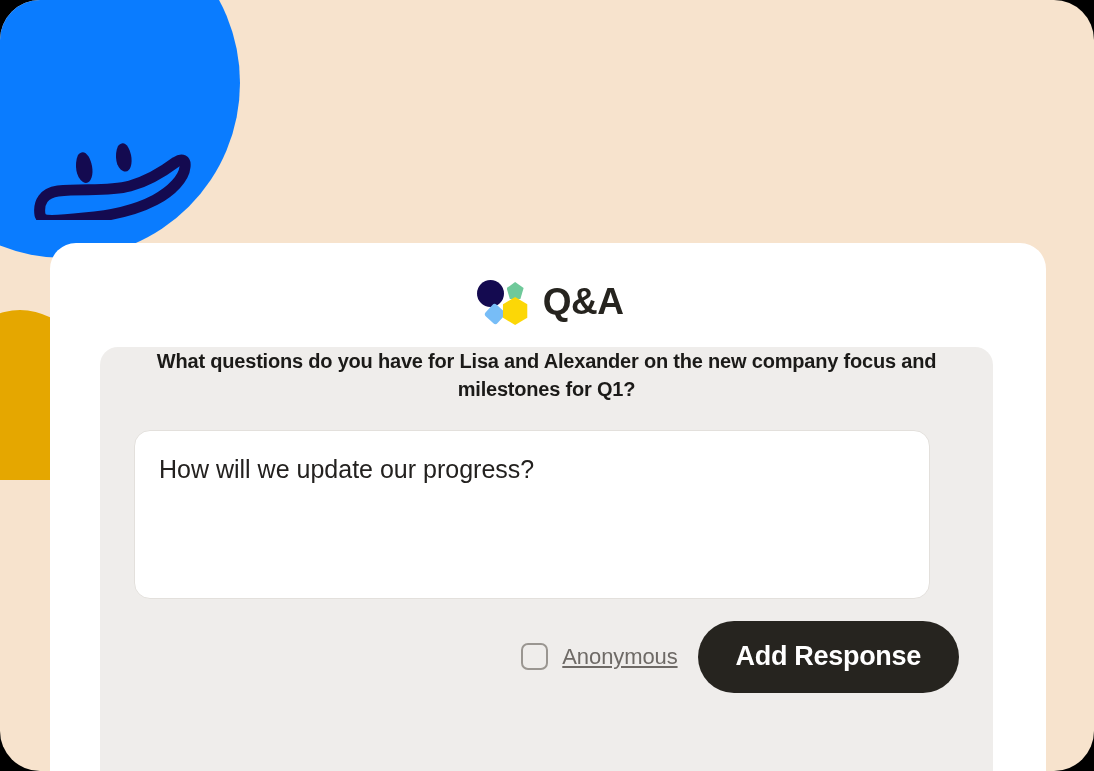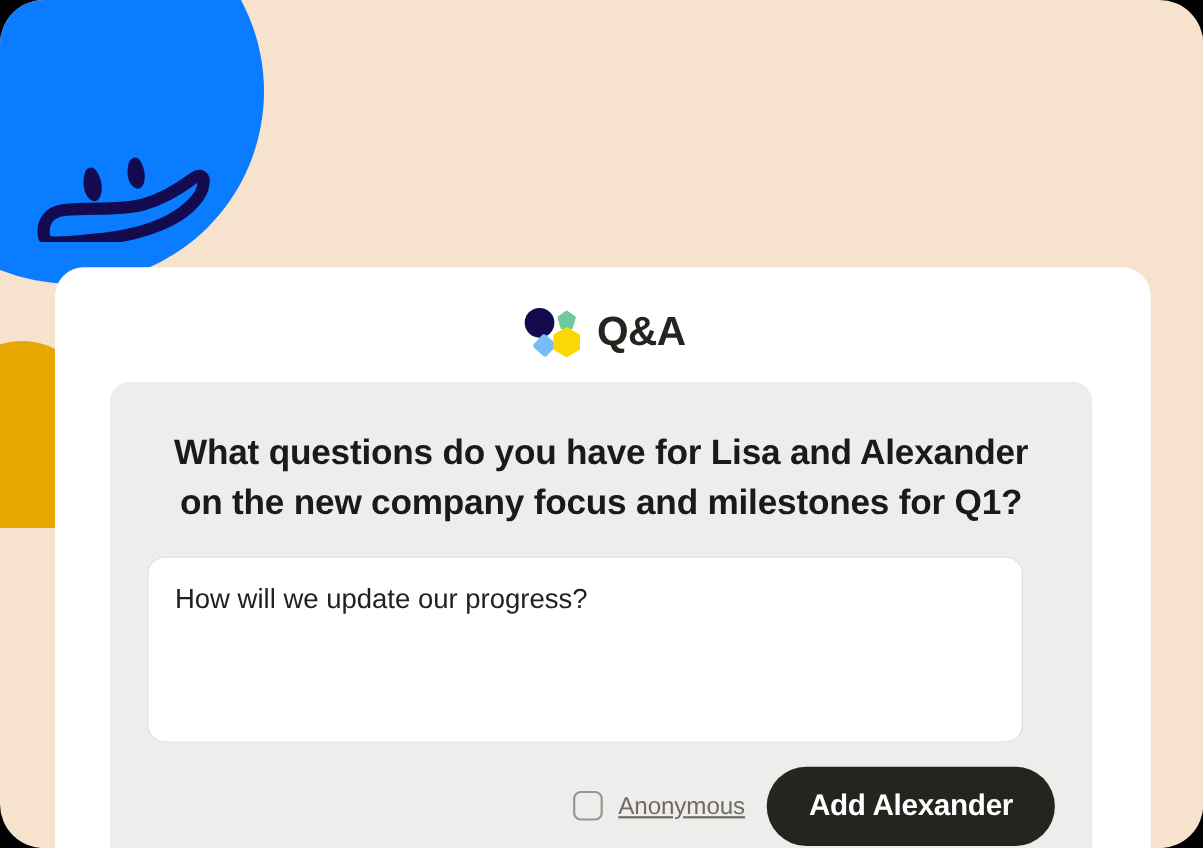--- a/index.html
+++ b/index.html
@@ -143,23 +143,22 @@
     left: 50px;
     top: 104px;
     width: 893px;
     height: 480px;
     background: #EFEDEB;
     border-radius: 18px;
     padding: 0 34px;
   }
 
   .question {
-    margin-top: 42px;
     text-align: center;
-    font-size: 32px;
+    font-size: 20px;
     font-weight: bold;
     line-height: 1.42;
     color: #1B1A18;
     letter-spacing: -0.2px;
     padding: 0 10px;
   }
 
   
   .response-box {
     margin-top: 26px;
@@ -259,18 +258,18 @@
 
       <div class="question">What questions do you have for Lisa and Alexander on the new company focus and milestones for Q1?</div>
 
       <textarea class="response-box" placeholder="Type your response" style="">How will we update our progress?</textarea>
 
       <div class="actions">
         <div class="anon-wrap">
           <div class="checkbox"></div>
           <span class="anon-label">Anonymous</span>
         </div>
-        <button class="submit-btn">Add Alexander</button>
+        <button class="submit-btn">Add Response</button>
       </div>
 
     </div>
   </div>
 </div>
 
 </body></html>

